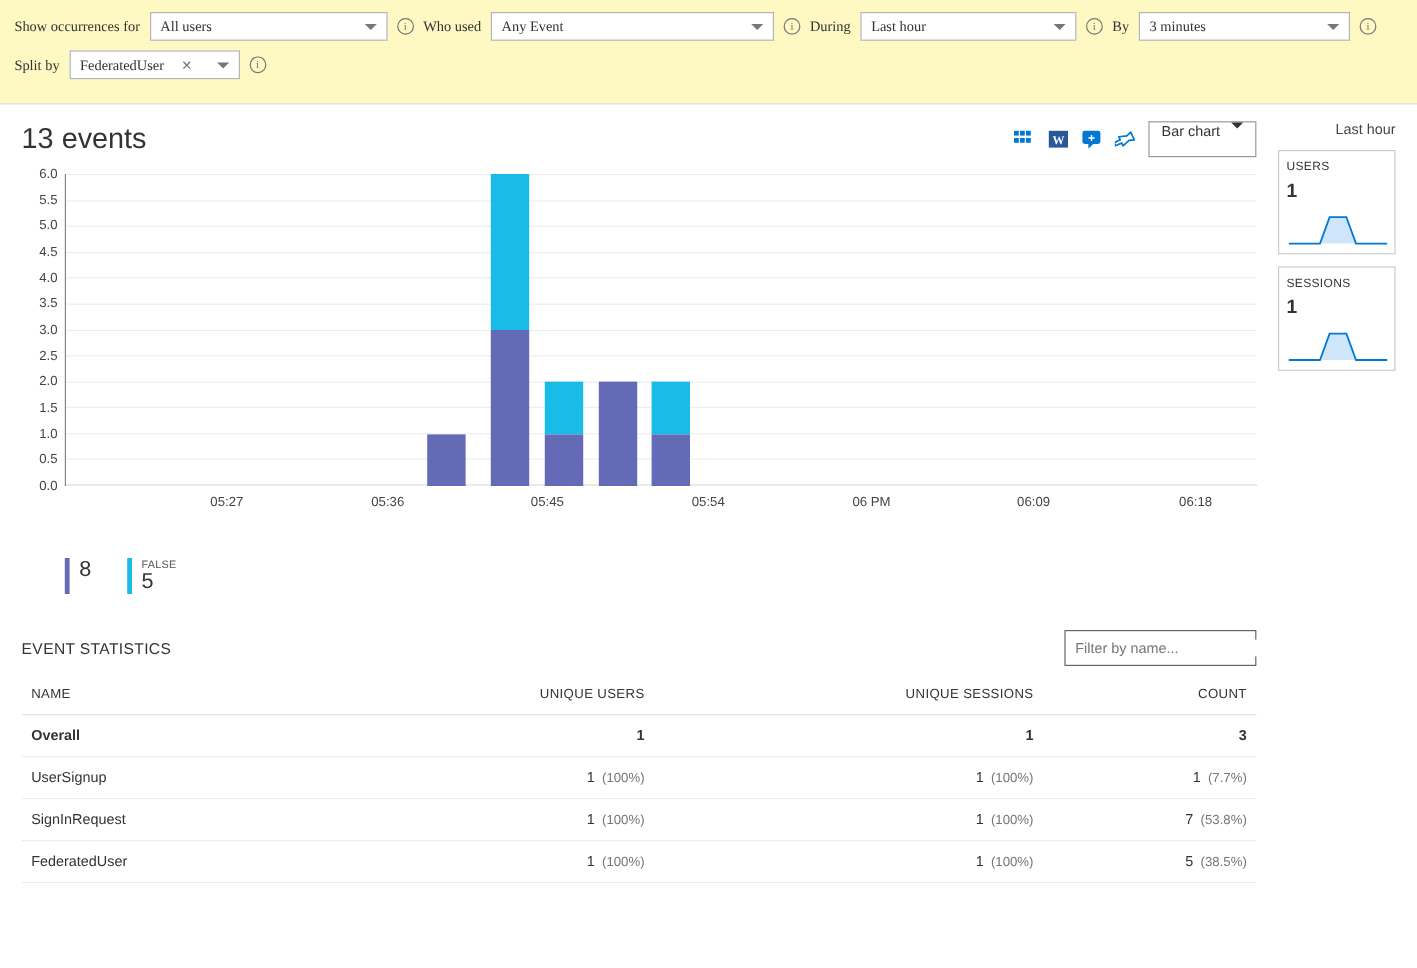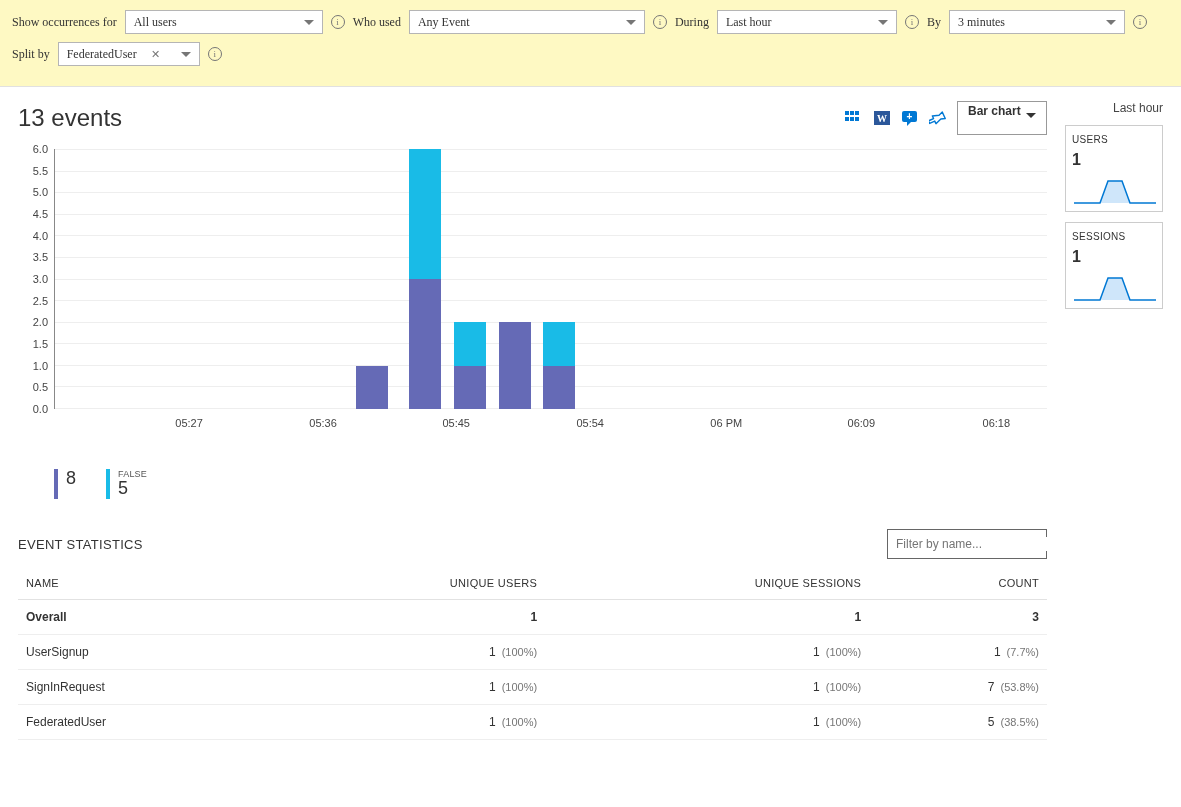--- a/index.html
+++ b/index.html
@@ -49,21 +49,21 @@
   .main { flex:1; }
   .sidecards { width:98px; }
 
   .events-header { display:flex; align-items:center; margin-bottom: 14px; }
   .events-title { font-size:24px; font-weight:400; color:#333; }
   .events-header .spacer { flex:1; }
   .header-icons { display:flex; gap:10px; align-items:center; margin-right:10px; }
   .hicon { width:18px; height:18px; display:flex; align-items:center; justify-content:center; }
   .chart-type-select {
     border:1px solid #999; height:30px; width:90px;
-    display:flex; align-items:flex-end; padding:16px 10px; font-size:12px; cursor:pointer;font-weight:bold;
+    display:flex; align-items:flex-start; padding:0 10px; font-size:12px; cursor:pointer;
   }
   .chart-type-select .chevron {
     margin-left:auto; width:0; height:0;
     border-left:5px solid transparent; border-right:5px solid transparent;
     border-top:5px solid #333;
   }
 
   
   .chart-wrap { position:relative; height:290px; margin-bottom:30px; }
   .y-axis { position:absolute; left:0; top:0; bottom:30px; width:34px; }

